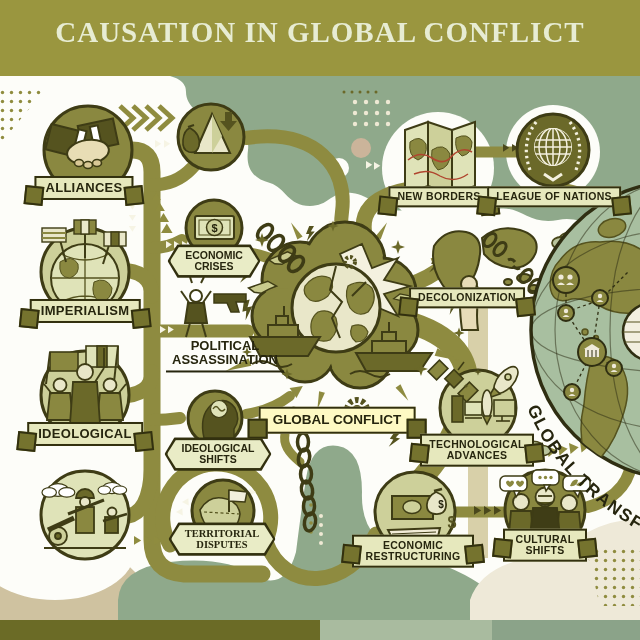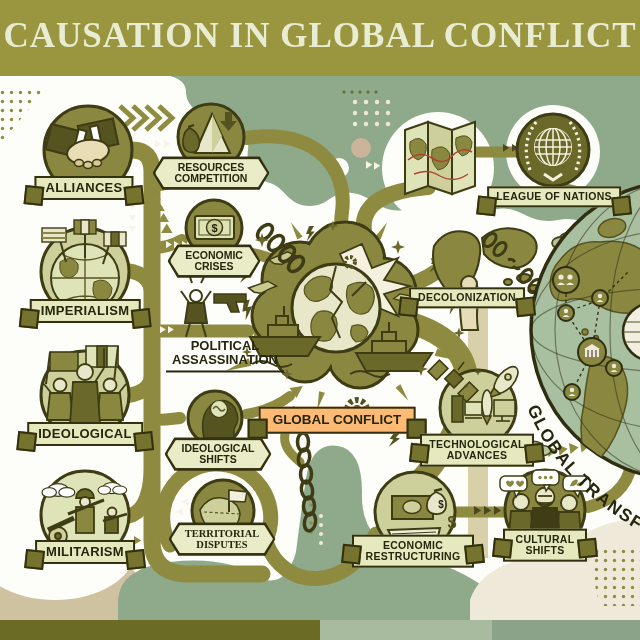--- a/index.html
+++ b/index.html
@@ -1,38 +1,38 @@
 <!DOCTYPE html>
 <html><head>
 <meta charset="utf-8">
 <style>
   html,body{margin:0;padding:0;background:#fdfdf9;}
   #stage{position:relative;width:640px;height:640px;overflow:hidden;
          font-family:"Liberation Sans",sans-serif;}
   #bg{position:absolute;left:0;top:0;z-index:0;}
   .title{position:absolute;left:0;top:16px;width:100%;text-align:center;z-index:3;
-         font-family:"Liberation Serif",serif;font-weight:700;font-size:35px;
+         font-family:"Liberation Serif",serif;font-weight:700;font-size:29px;
          letter-spacing:1px;color:#e7ecd3;}
   .lbl{position:absolute;z-index:4;transform:translate(-50%,-50%);
        color:#26250e;font-weight:700;text-align:center;line-height:1.08;}
   .rb{background:#e6e8bd;border:2px solid #32300f;padding:3px 9px;white-space:nowrap;
       font-size:13px;letter-spacing:.3px;}
   .rb::before,.rb::after{content:"";position:absolute;top:8px;width:15px;height:15px;
       background:#75732e;border:2px solid #32300f;z-index:-1;}
   .rb::before{left:-12px;transform:rotate(6deg);}
   .rb::after{right:-12px;transform:rotate(-6deg);}
   .rb.small{font-size:10.5px;padding:3px 7px;}
   .rb.wrap{white-space:normal;}
   .hexO{background:#32300f;padding:2.5px;
         clip-path:polygon(10px 0,calc(100% - 10px) 0,100% 50%,calc(100% - 10px) 100%,10px 100%,0 50%);}
   .hexI{background:#e9ecc6;padding:3px 12px;font-size:10.5px;
         clip-path:polygon(9px 0,calc(100% - 9px) 0,100% 50%,calc(100% - 9px) 100%,9px 100%,0 50%);}
   .plain{font-size:13px;background:transparent;border-bottom:2.5px solid #26250e;
          padding-bottom:3px;}
-  .gc{font-size:13.5px;background:#fdba74;border:2.5px solid #32300f;padding:4px 12px;
+  .gc{font-size:13.5px;background:#fef9c3;border:2.5px solid #32300f;padding:4px 12px;
       white-space:nowrap;}
   .gc::before,.gc::after{content:"";position:absolute;top:10px;width:16px;height:16px;
       background:#6b6929;border:2px solid #32300f;z-index:-1;}
   .gc::before{left:-13px;} .gc::after{right:-13px;}
 </style>
 </head>
 <body>
 
 <div id="stage">
 
@@ -609,37 +609,34 @@
 <rect x="320" y="620" width="172" height="20" fill="#a9bb9f"></rect>
 <rect x="492" y="620" width="148" height="20" fill="#8ba389"></rect>
 </g>
 </svg>
 
 <div class="title">CAUSATION IN GLOBAL CONFLICT</div>
 
 <div class="lbl rb" style="left:84px;top:188px;">ALLIANCES</div>
 <div class="lbl rb" style="left:85px;top:311px;">IMPERIALISM</div>
 <div class="lbl rb" style="left:85px;top:434px;">IDEOLOGICAL</div>
-<div class="lbl rb" style="left:85px;top:552px;">MILITARISM</div>
-
-<div class="lbl hexO" style="left:211px;top:173px;">
-  <div class="hexI" style="width:88px;">RESOURCES COMPETITION</div>
-    </div>
+
 <div class="lbl hexO" style="left:214px;top:261px;text-align:center;">
   <div class="hexI" style="width:64px;">ECONOMIC CRISES</div>
     </div>
 <div class="lbl plain" style="left:216px;top:356px;width:118px;margin-left:9px;">POLITICAL ASSASSINATION</div>
 <div class="lbl hexO" style="left:218px;top:454px;">
   <div class="hexI" style="width:78px;">IDEOLOGICAL SHIFTS</div>
     </div>
 <div class="lbl hexO" style="left:222px;top:539px;">
   <div class="hexI" style="width:78px;font-family:Liberation Serif, serif;">TERRITORIAL DISPUTES</div>
     </div>
 
 <div class="lbl gc" style="left:337px;top:420px;">GLOBAL CONFLICT</div>
 
+<div class="lbl rb small" style="left:439px;top:197px;">NEW BORDERS</div>
 <div class="lbl rb small" style="left:554px;top:197px;">LEAGUE OF NATIONS</div>
 <div class="lbl rb small" style="left:467px;top:298px;">DECOLONIZATION</div>
 <div class="lbl rb small wrap" style="left:477px;top:450px;width:96px;text-align:center;">TECHNOLOGICAL ADVANCES</div>
 <div class="lbl rb small wrap" style="left:413px;top:551px;width:104px;">ECONOMIC RESTRUCTURING</div>
 <div class="lbl rb small wrap" style="left:545px;top:545px;width:66px;">CULTURAL SHIFTS</div>
 
 </div>
 
 </body></html>

